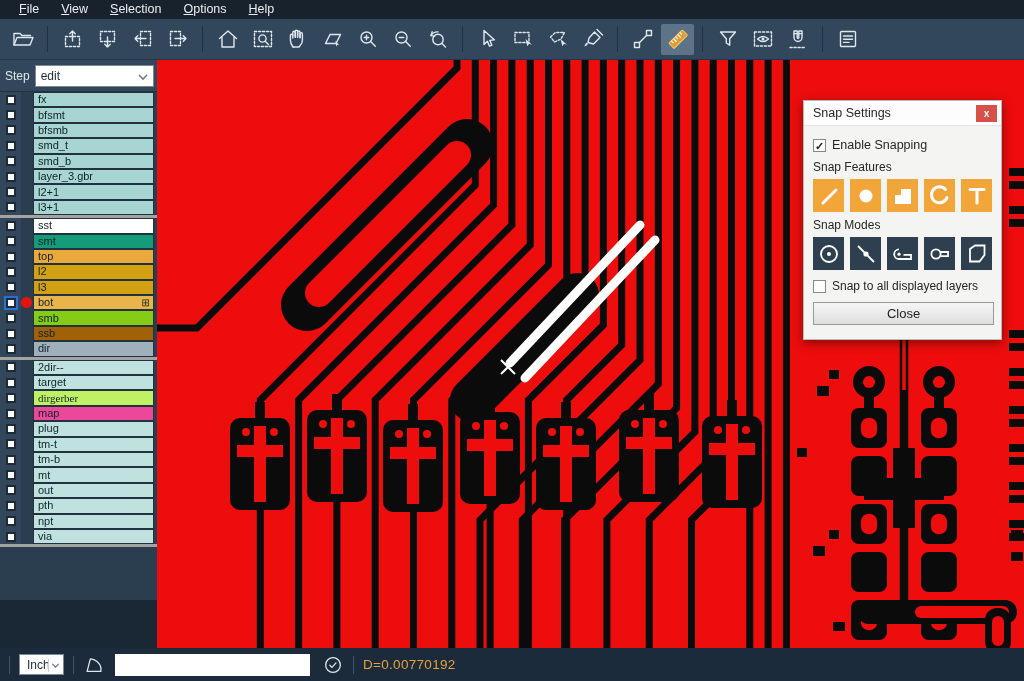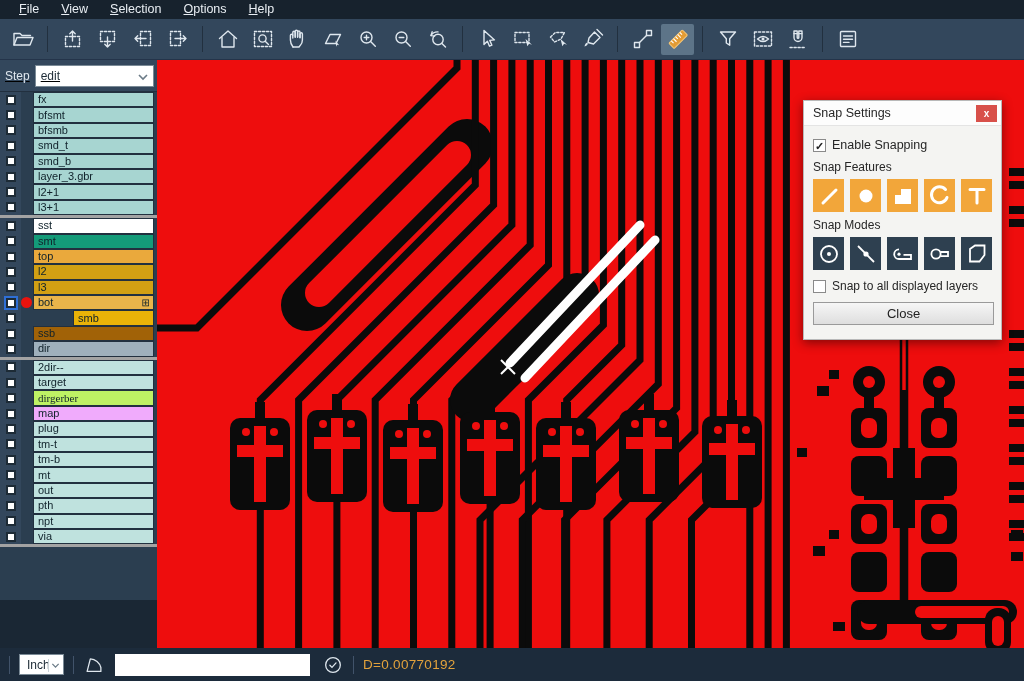--- a/index.html
+++ b/index.html
@@ -19,21 +19,21 @@
   .tbtn { width:33px; height:31px; display:flex; align-items:center; justify-content:center;
           border-radius:2px; margin:0 1px; flex:0 0 auto; }
   .tbtn.active { background:#5d7488; }
   .tbtn svg { width:24px; height:24px; }
   .tsep { width:1px; height:26px; background:#22303f; margin:0 7px; flex:0 0 auto; }
   .ticon { stroke:#dfe7ee; fill:none; stroke-width:1.4; stroke-linecap:round; stroke-linejoin:round; }
   .tfill { fill:#dfe7ee; stroke:none; }
 
   
   .sidebar { position:absolute; left:0; top:60px; width:157px; height:540px; background:#2b3e50; }
-  .step-row { height:32px; display:flex; align-items:center; padding:0 3px; background:#33475c; border-bottom:1px solid #22303f;text-decoration:underline;}
+  .step-row { height:32px; display:flex; align-items:center; padding:0 3px; background:#33475c; border-bottom:1px solid #22303f;}
   .step-label { color:#dfe7ee; font-size:12px; margin:0 5px 0 2px; }
   .step-select { flex:1; height:22px; background:#fff; border:1px solid #7a8a96; display:flex; align-items:center;
                  font-size:12px; color:#1d2b36; padding-left:5px; position:relative; }
   .step-chev { position:absolute; right:3px; top:4px; width:14px; height:14px; }
   .lgroup { border-bottom:3px solid #a3a3a3; }
   .lrow { height:15.4px; display:flex; align-items:stretch; }
   .cb-cell { width:21px; display:flex; align-items:center; justify-content:center; background:#33475c; }
   .cb { width:10px; height:10px; background:#fff; border:2px solid #1d2b36; }
   .lrow.active .cb { box-shadow:0 0 0 2px #2e6fd6; }
   .ind-cell { width:12px; position:relative; background:#2b3e50; }
@@ -401,21 +401,21 @@
           <span class="lname" style="background: rgb(233, 180, 74);">
             <span>bot</span>
             <span class="grid-glyph">⊞</span>
           </span>
         </div>
         <div class="lrow">
           <span class="cb-cell">
             <span class="cb"></span>
           </span>
           <span class="ind-cell"></span>
-          <span class="lname" style="background: #eab308; margin-left: 40px;">
+          <span class="lname" style="background: #84cc16;">
             <span>smb</span>
 
           </span>
         </div>
         <div class="lrow">
           <span class="cb-cell">
             <span class="cb"></span>
           </span>
           <span class="ind-cell"></span>
           <span class="lname" style="background: #a16207;">
@@ -464,21 +464,21 @@
           <span class="lname" style="background: #bef264; font-family: Liberation Serif, serif;">
             <span>dirgerber</span>
 
           </span>
         </div>
         <div class="lrow">
           <span class="cb-cell">
             <span class="cb"></span>
           </span>
           <span class="ind-cell"></span>
-          <span class="lname" style="background: #f0abfc;">
+          <span class="lname" style="background: #ec4899;">
             <span>map</span>
 
           </span>
         </div>
         <div class="lrow">
           <span class="cb-cell">
             <span class="cb"></span>
           </span>
           <span class="ind-cell"></span>
           <span class="lname" style="background: rgb(191, 226, 222);">

